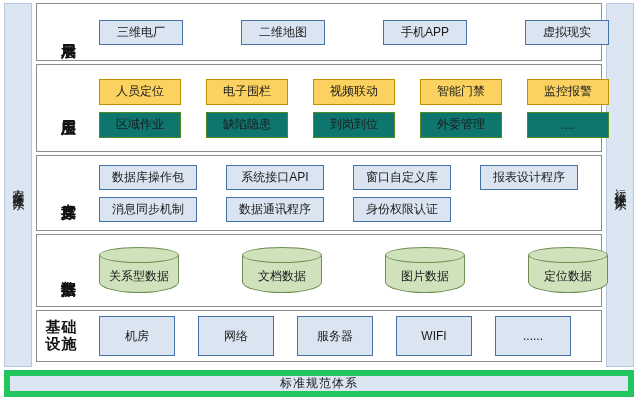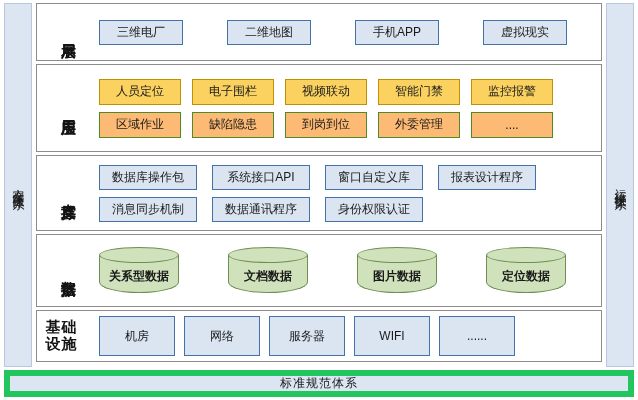--- a/index.html
+++ b/index.html
@@ -100,21 +100,21 @@
     flex: 1 1 auto;
     display: flex;
     flex-direction: column;
     justify-content: center;
     gap: 7px;
     padding-left: 4px;
   }
   .row {
     display: flex;
     align-items: center;
-    gap: 0;
+    gap: 14px;
   }
 
   
   .node {
     box-sizing: border-box;
     display: flex;
     align-items: center;
     justify-content: center;
     font-size: 12px;
     color: #1a1a1a;
@@ -125,21 +125,21 @@
 
   .node-blue {
     background: #dbe5f1;
     border: 1px solid #4472a8;
   }
   .node-yellow {
     background: #fbd25f;
     border: 1px solid #bf9000;
   }
   .node-green {
-    background: #fdba74;
+    background: #0f766e;
     border: 1px solid #4e8a27;
   }
 
   
   .row-presentation .node { width: 84px; margin-right: 44px; }
   .row-presentation .node:last-child { margin-right: 0; }
 
   
   .row-app .node { width: 82px; margin-right: 11px; height: 26px; }
   .row-app .node:last-child { margin-right: 0; }
@@ -156,21 +156,20 @@
   .row-data {
     align-items: flex-end;
     padding-bottom: 2px;
   }
   .cylinder {
     position: relative;
     width: 100px;
     height: 46px;
     margin-right: 29px;
     box-sizing: border-box;
-    font-weight: bold;
   }
   .cylinder:last-child { margin-right: 0; }
   .cyl-body {
     position: absolute;
     left: 0;
     top: 8px;
     width: 80px;
     height: 38px;
     background: #cfe2bb;
     border-left: 1px solid #6f8f52;

